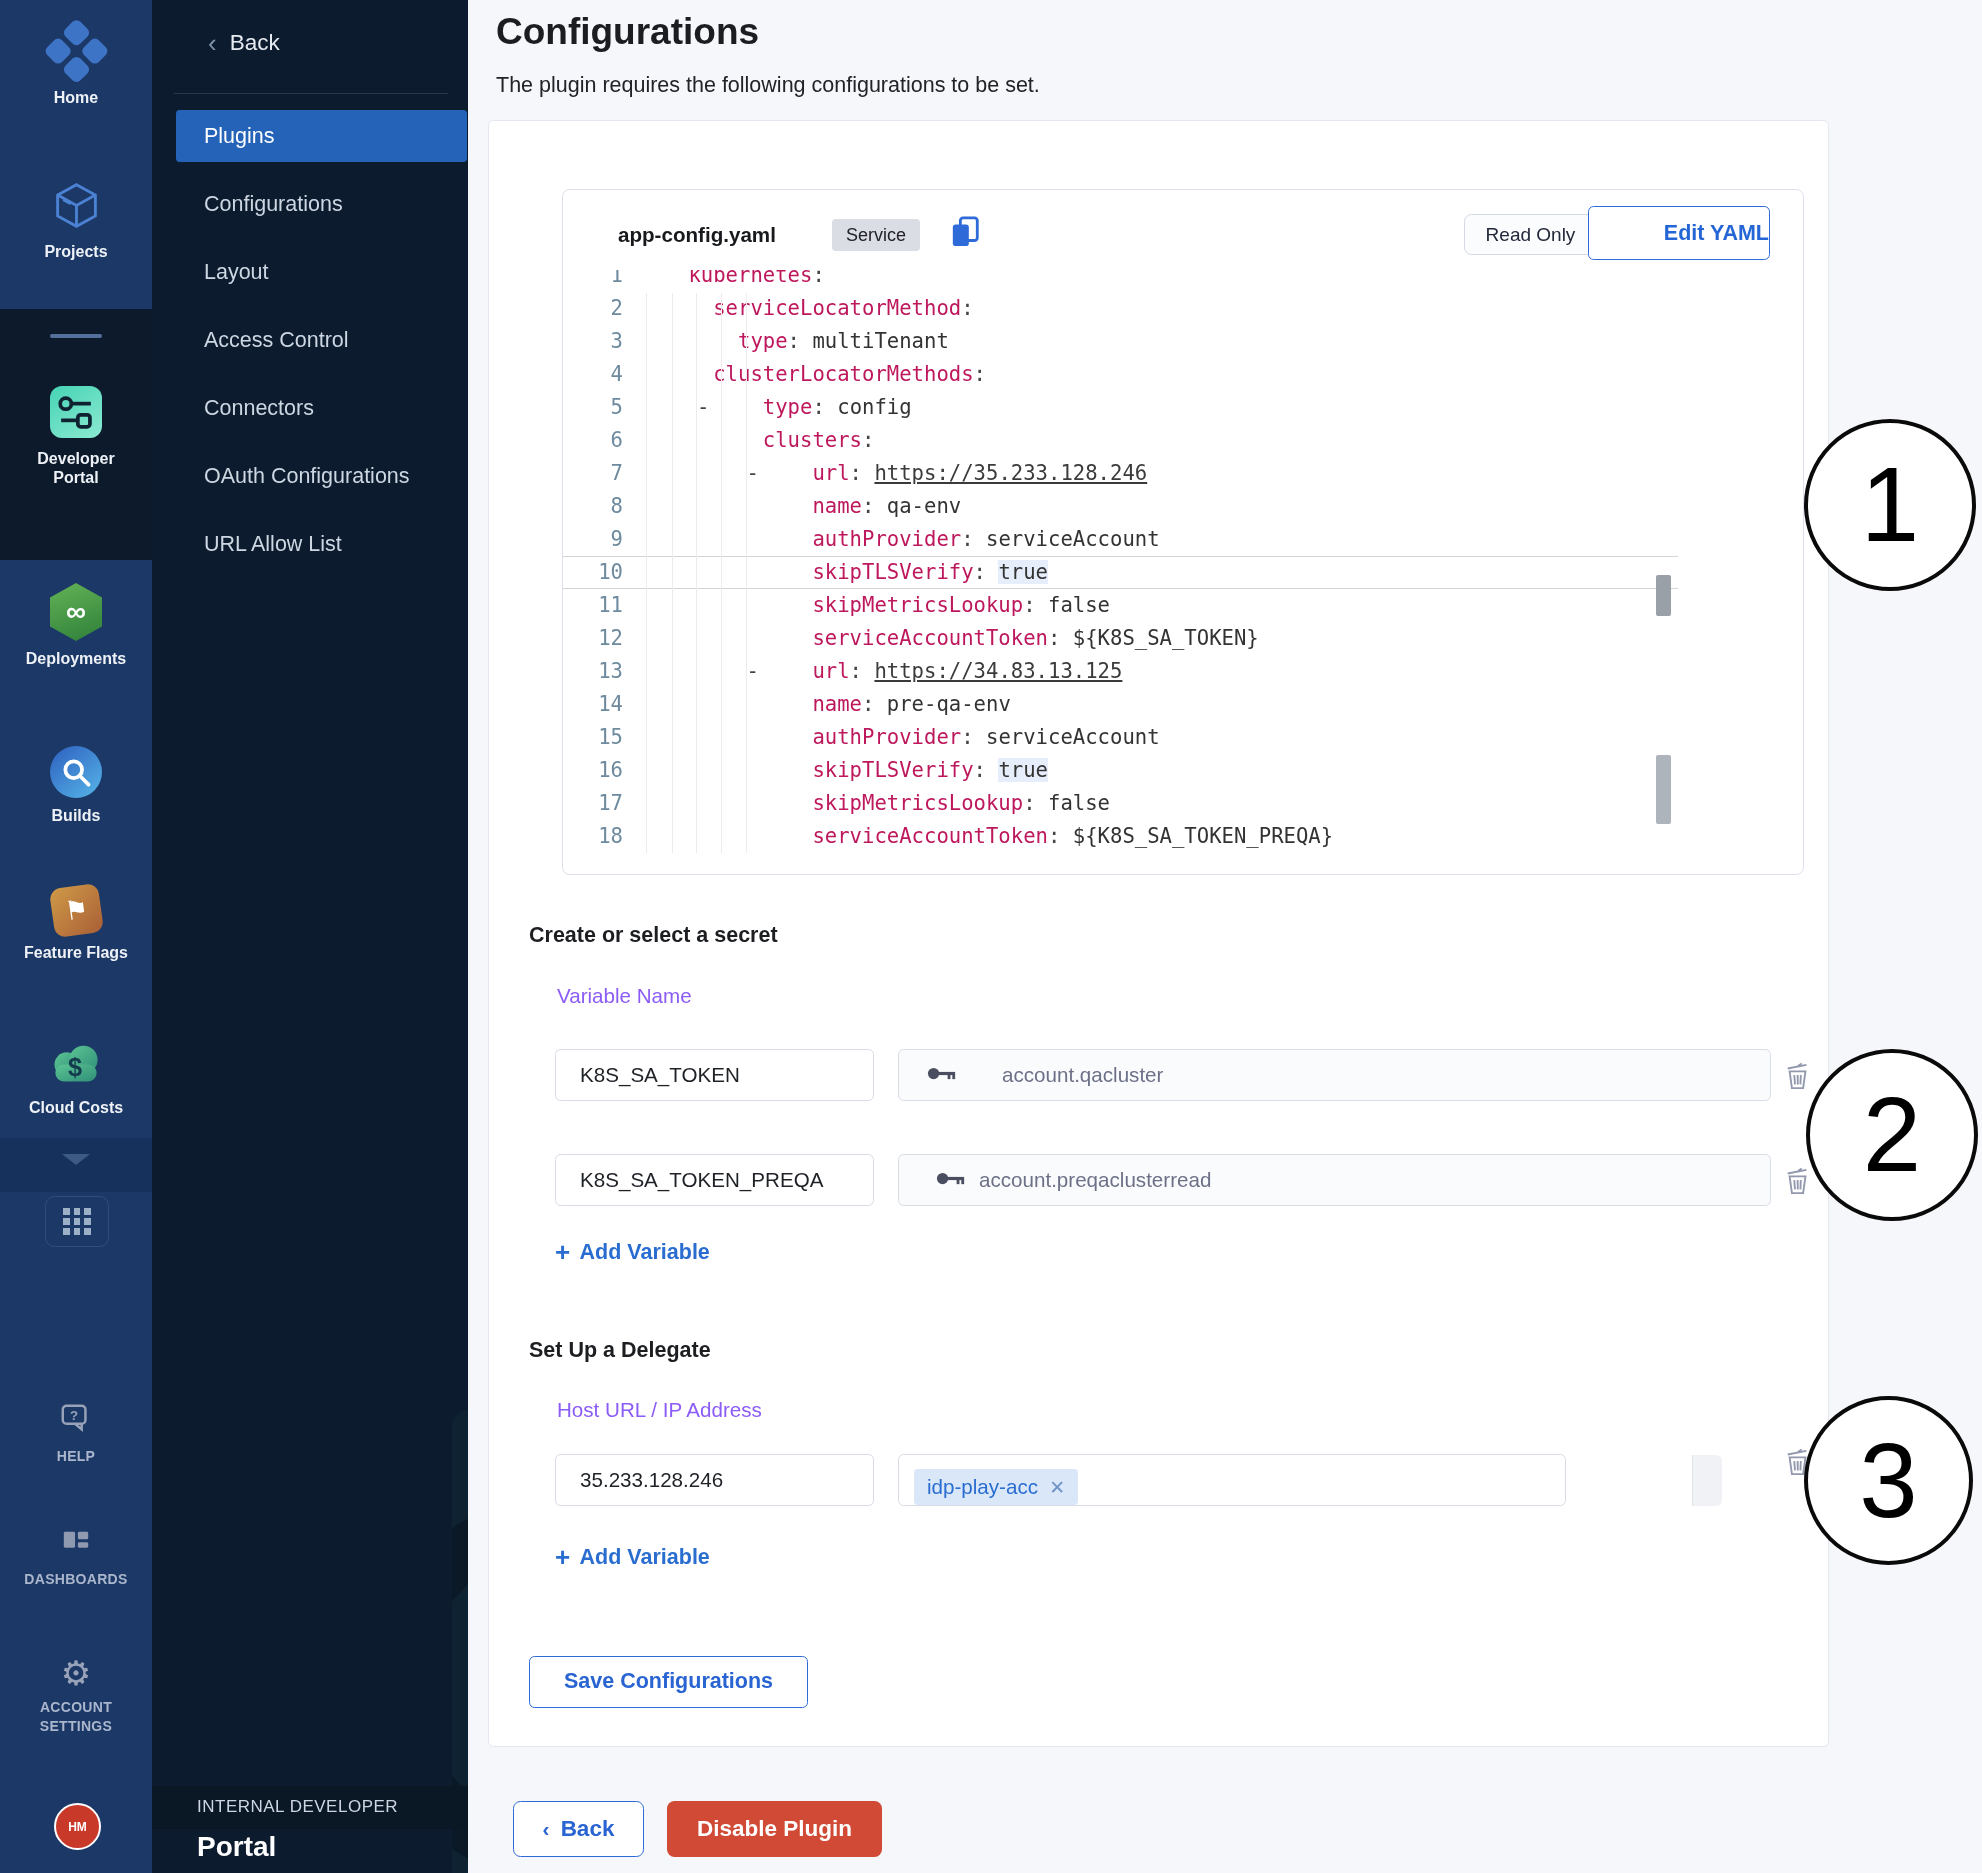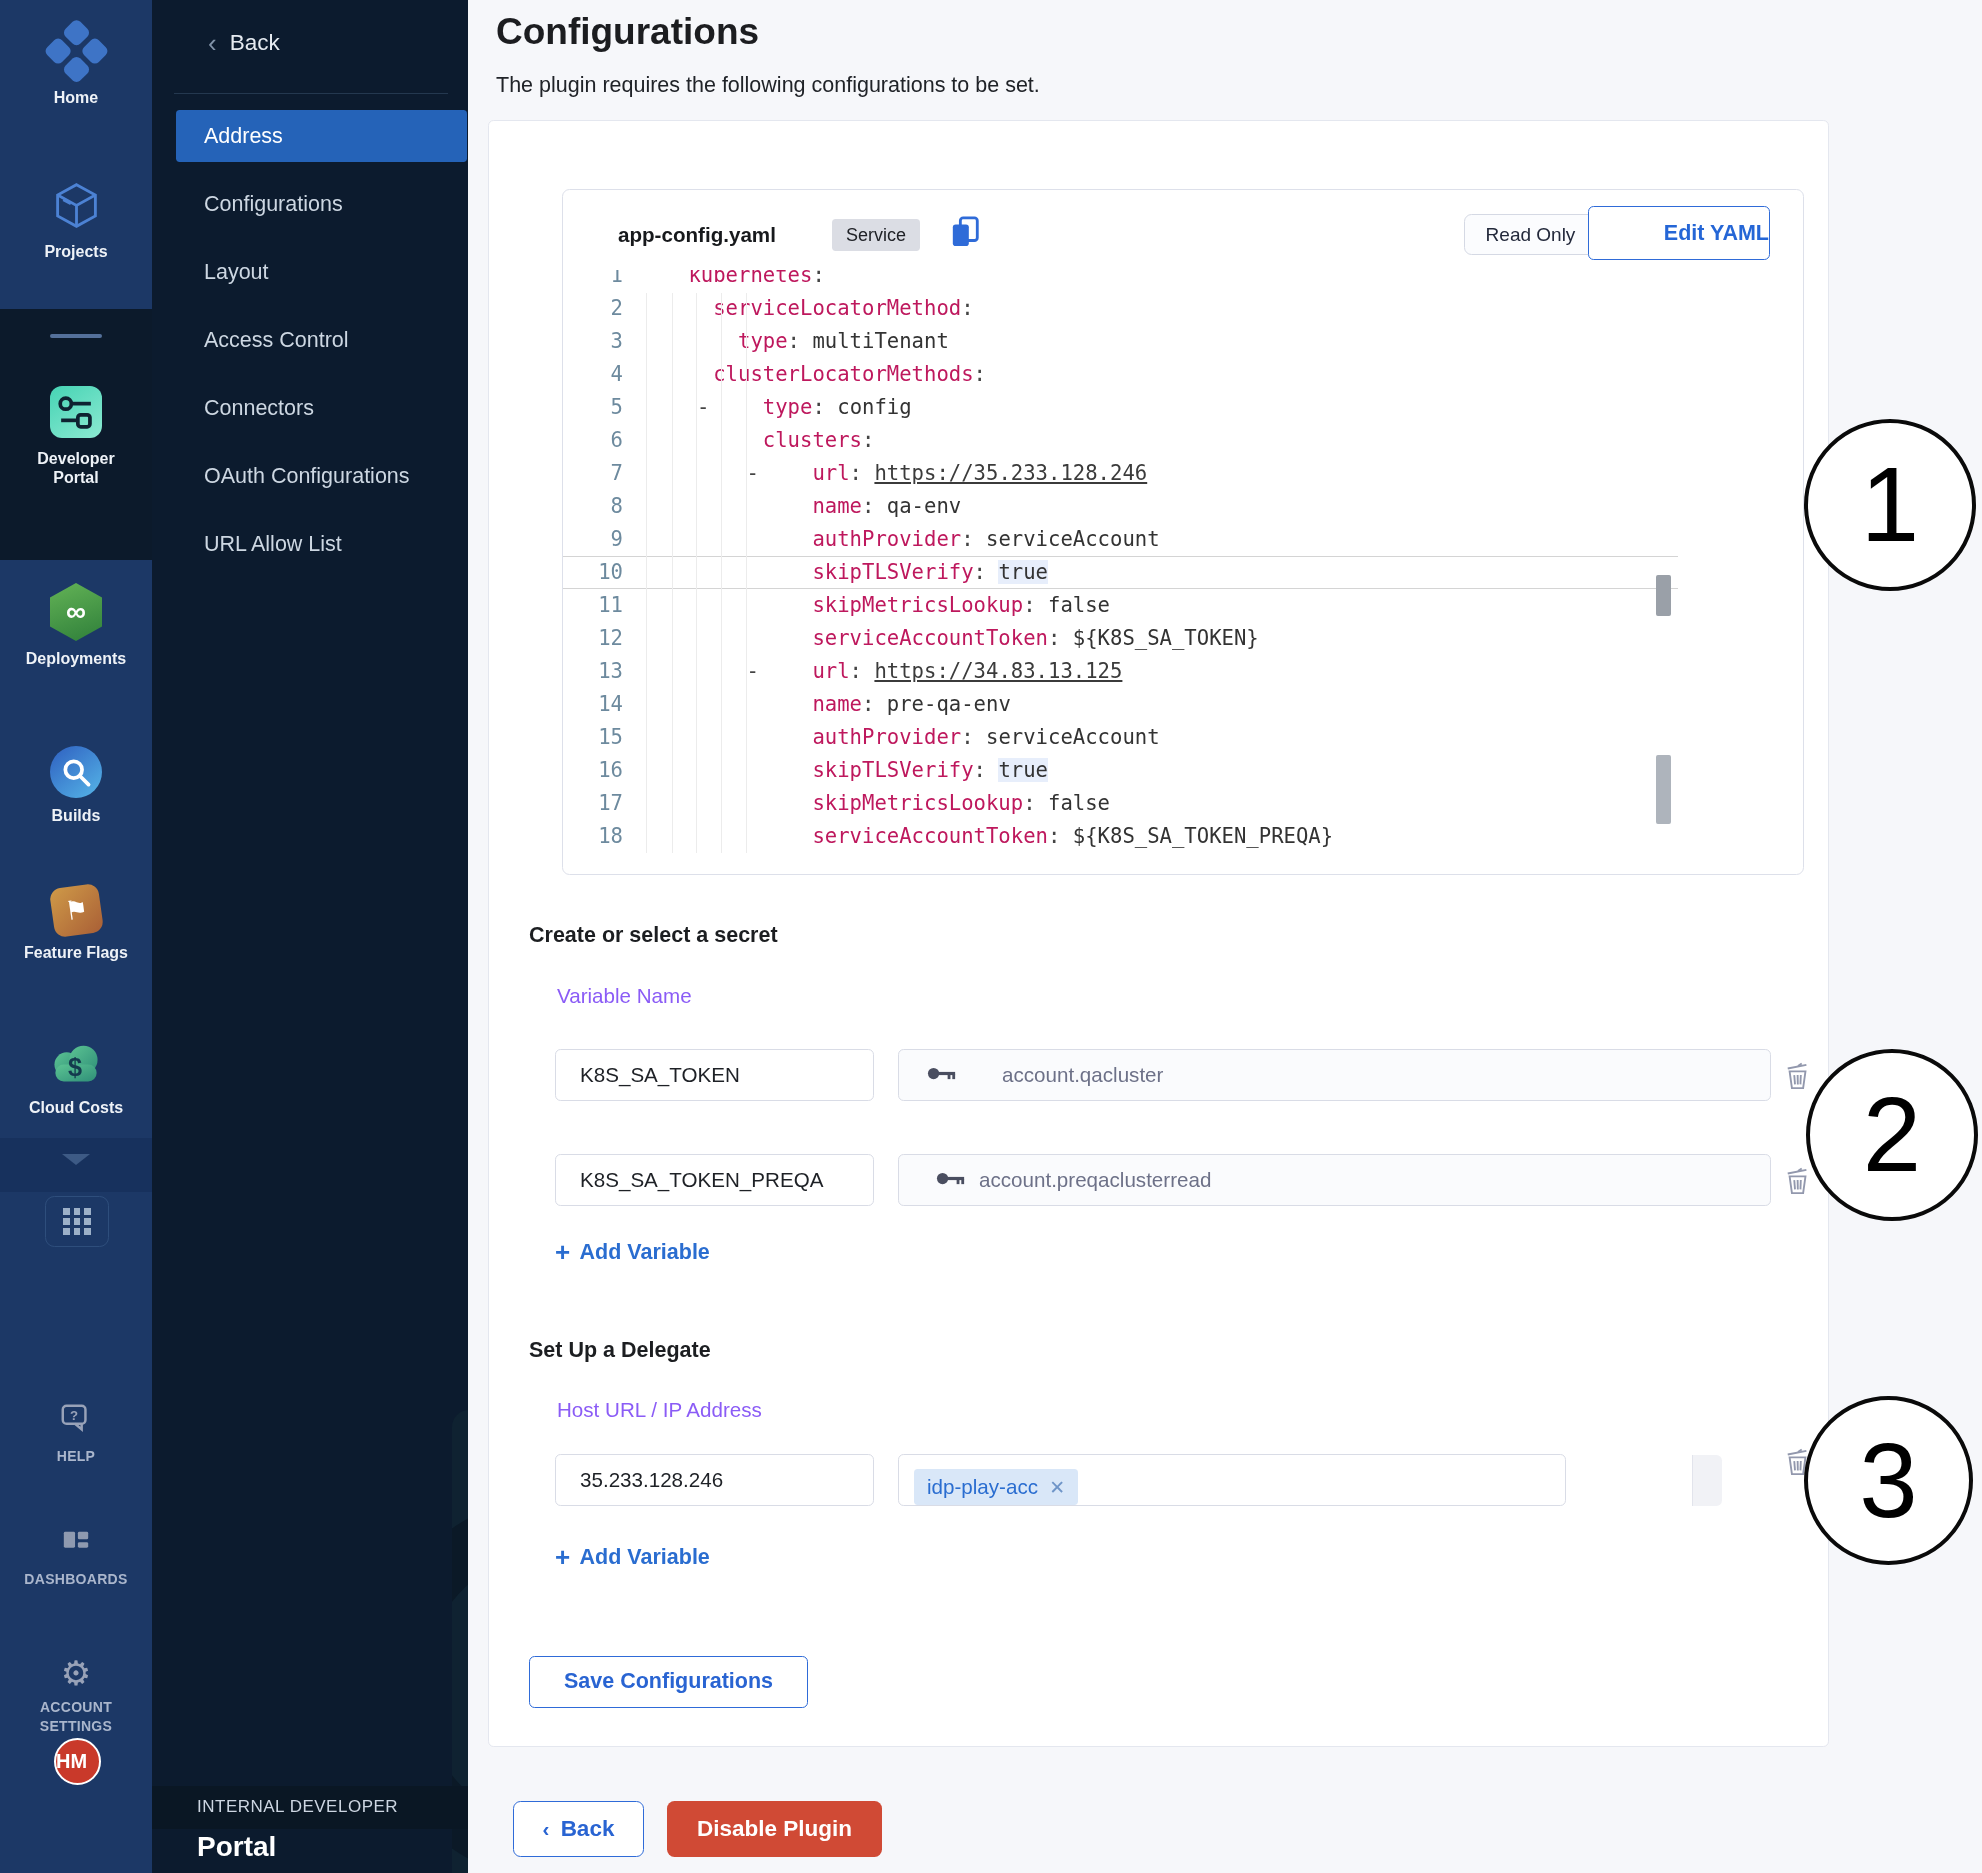--- a/index.html
+++ b/index.html
@@ -30,23 +30,23 @@
   .ff-tile{width:49px;height:49px;border-radius:11.2px;margin:0 auto;transform:rotate(-8deg);
     background:linear-gradient(140deg,#cf9a48,#a95f36);
     display:flex;align-items:center;justify-content:center;color:#fff;font-size:26px;}
   .chev-down{width:0;height:0;margin:0 auto;border-left:14px solid transparent;
     border-right:14px solid transparent;border-top:11.2px solid #3d5a85;}
   .gridbox{left:45px;top:1196px;width:62px;height:49px;border:1.9px solid #2e4e7c;border-radius:9.4px;
     display:flex;align-items:center;justify-content:center;}
   .gridbox .dots{display:grid;grid-template-columns:repeat(3,6.6px);grid-template-rows:repeat(3,6.6px);gap:3.7px;}
   .gridbox .dots div{background:#9cb0c8;}
   .gear-glyph{font-size:34px;color:#98a2b8;line-height:34px;}
-  .avatar{left:54px;top:1738px;width:43px;height:43px;border-radius:50%;background:#c9392a;
-    border:2.8px solid #ffffff;color:#fff;font-size:20px;font-weight:bold;
-    display:flex;align-items:center;justify-content:flex-start;}
+  .avatar{left:54px;top:1803px;width:43px;height:43px;border-radius:50%;background:#c9392a;
+    border:2.8px solid #ffffff;color:#fff;font-size:12px;font-weight:bold;
+    display:flex;align-items:center;justify-content:center;}
 
   
   .s2{left:152px;top:0;width:316px;height:1874px;background:#0c1b2e;overflow:hidden;}
   .s2-back{left:208px;top:30px;display:flex;align-items:center;color:#e6ebf1;font-size:22.5px;}
   .s2-back .ch{color:#8193a8;font-size:26px;margin-right:13px;line-height:26px;}
   .s2-div{left:174px;top:93px;width:274px;height:0.9px;background:#24384f;}
   .p-list{left:176px;top:110px;width:291px;}
   .p-item{height:52px;line-height:52px;padding-left:28px;margin-bottom:16px;
           color:#cdd7e2;font-size:21.5px;border-radius:3.7px;}
   .p-item.active{background:#2563b8;color:#ffffff;}
@@ -263,21 +263,21 @@
   <div class="abs s2-deco">
     <div class="s2-ring"></div>
   </div>
 </div>
 <div class="abs s2-back">
   <span class="ch">‹</span>
   <span>Back</span>
 </div>
 <div class="abs s2-div"></div>
 <div class="abs p-list">
-    <div class="p-item active">Address</div>
+    <div class="p-item active">Plugins</div>
     <div class="p-item">Configurations</div>
     <div class="p-item">Layout</div>
     <div class="p-item">Access Control</div>
     <div class="p-item">Connectors</div>
     <div class="p-item">OAuth Configurations</div>
     <div class="p-item">URL Allow List</div>
   </div>
 <div class="abs s2-band"></div>
 <div class="abs s2-kicker">INTERNAL DEVELOPER</div>
 <div class="abs s2-title">Portal</div>

